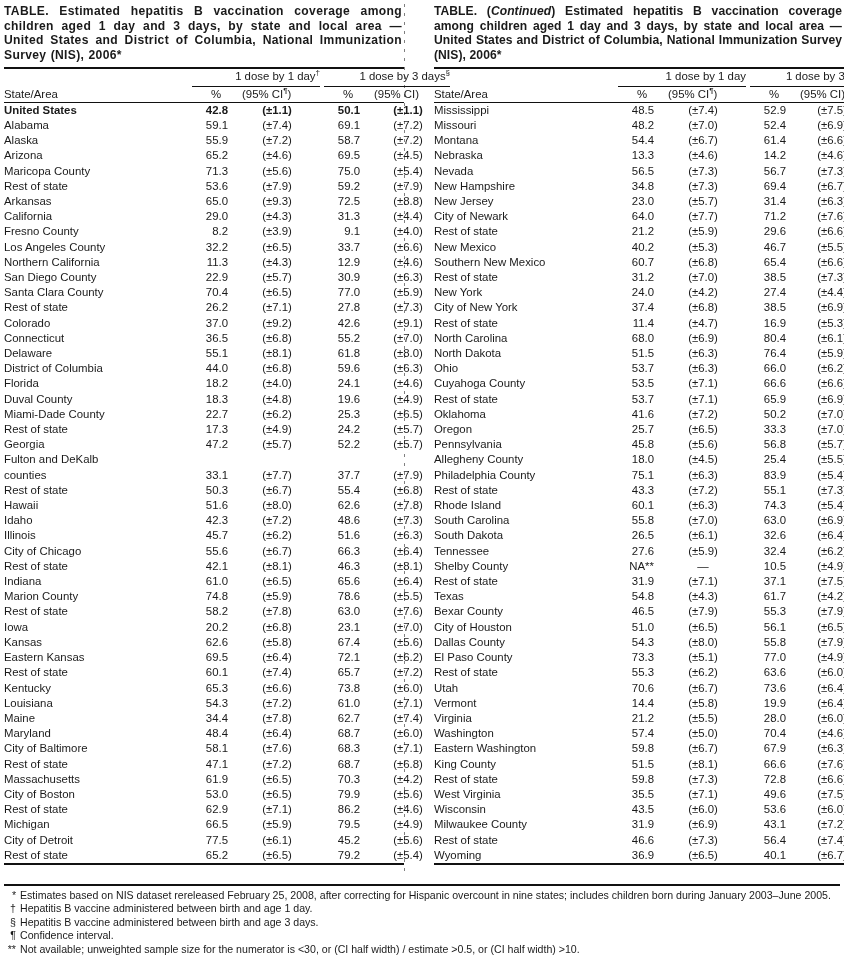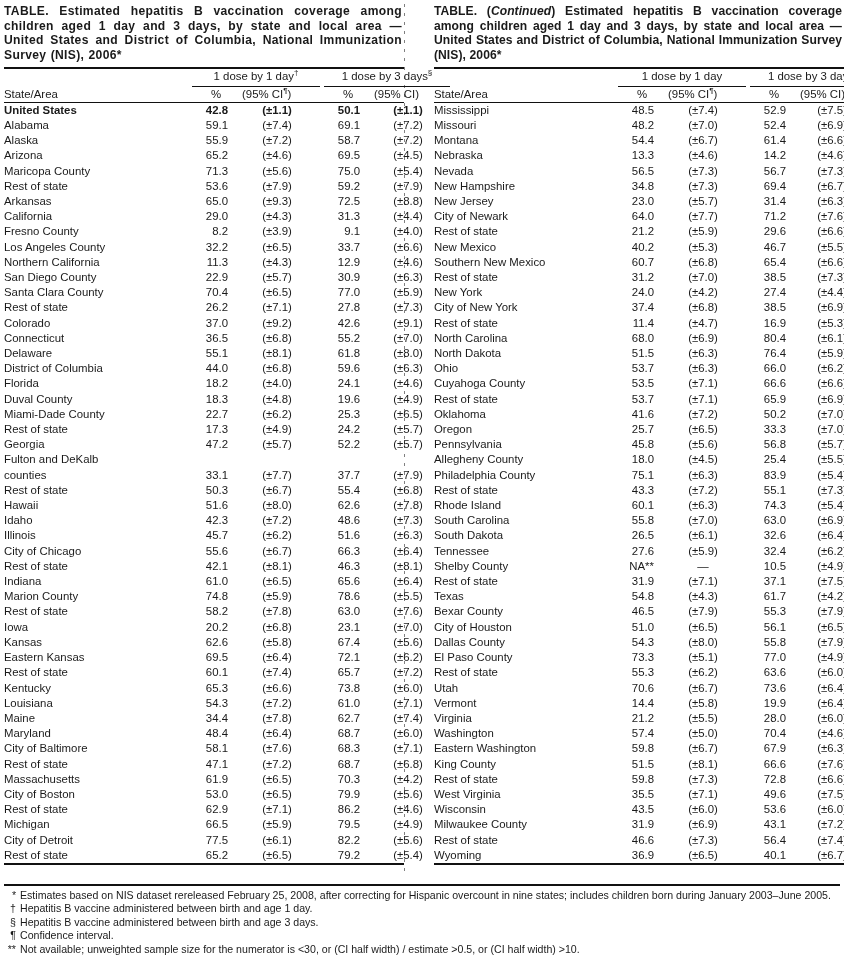--- a/index.html
+++ b/index.html
@@ -93,21 +93,21 @@
   .col.right col.c-ci1   { width: 80px; }
   .col.right col.c-p3    { width: 52px; }
   .col.right col.c-ci3   { width: 74px; }
 
   .grp-head {
     height: 17px;
   }
   .grp-label {
     font-size: 11.4px;
     font-weight: bold;
-    text-align: center;
+    text-align: right;
     padding-bottom: 1px;
     position: relative;
   }
   .grp-label .grp-inner {
     display: block;
     border-bottom: 1.1px solid #111;
     padding-bottom: 1px;
     margin: 0 2px;
   }
 
@@ -565,21 +565,21 @@
               <td class="area ind0">Michigan</td>
               <td class="num">66.5</td>
               <td class="ci">(±5.9)</td>
               <td class="num">79.5</td>
               <td class="ci">(±4.9)</td>
             </tr>
             <tr class="data">
               <td class="area ind1">City of Detroit</td>
               <td class="num">77.5</td>
               <td class="ci">(±6.1)</td>
-              <td class="num">82.2</td>
+              <td class="num">45.2</td>
               <td class="ci">(±5.6)</td>
             </tr>
             <tr class="data">
               <td class="area ind1">Rest of state</td>
               <td class="num">65.2</td>
               <td class="ci">(±6.5)</td>
               <td class="num">79.2</td>
               <td class="ci">(±5.4)</td>
             </tr>
           </tbody>

